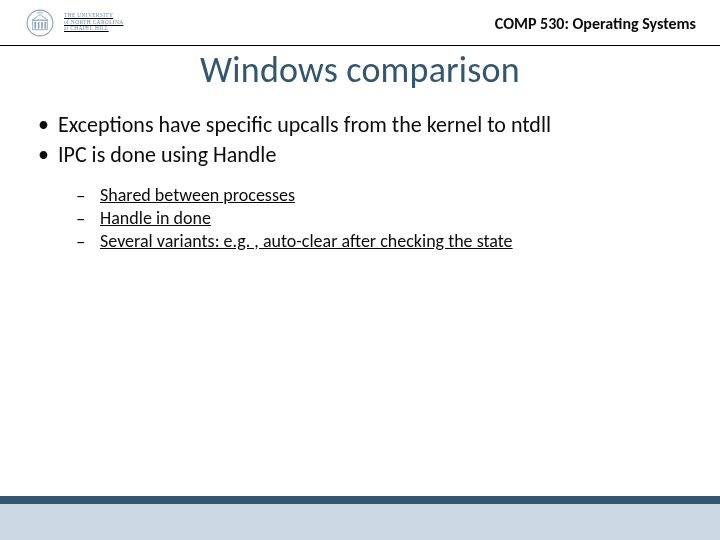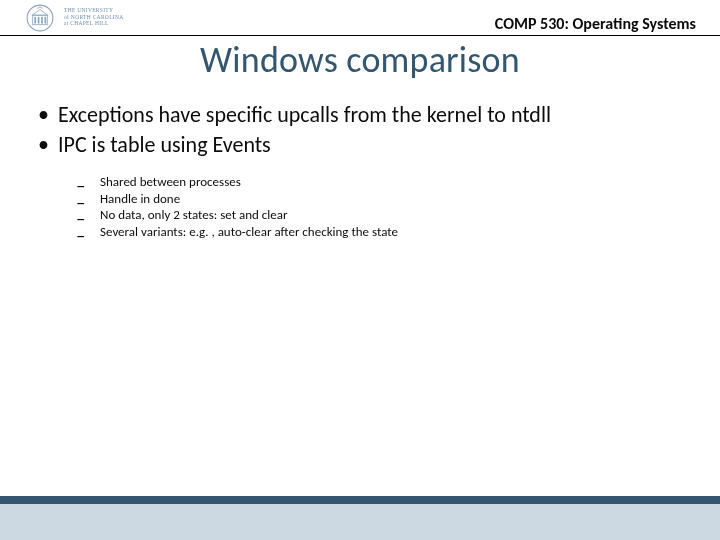--- a/index.html
+++ b/index.html
@@ -1,33 +1,33 @@
 <!DOCTYPE html>
 <html><head>
 <meta charset="utf-8">
 <style>
   * { margin: 0; padding: 0; box-sizing: border-box; }
   html, body { width: 720px; height: 540px; font-family: Calibri, "Segoe UI", Arial, sans-serif; background: #fff; overflow: hidden; }
   .slide { position: relative; width: 720px; height: 540px; }
-  .header-bar { position: relative; height: 36px; border-bottom: 1.5px solid #000; display: flex; align-items: center; }
+  .header-bar { position: relative; height: 46px; border-bottom: 1.5px solid #000; display: flex; align-items: center; text-decoration: underline; }
   .logo-region { display: flex; align-items: center; padding-left: 26px; gap: 10px; }
   .unc-seal { width: 28px; height: 28px; }
   .unc-seal svg { width: 100%; height: 100%; display: block; }
   .logo-text { display: flex; flex-direction: column; line-height: 1; color: #6e8ea8; font-family: Georgia, "Times New Roman", serif; letter-spacing: 0.3px; }
   .logo-line1 { font-size: 5.5px; font-weight: 400; }
   .logo-line2 { font-size: 5.5px; font-weight: 400; margin-top: 1px; }
   .logo-line3 { font-size: 5.5px; font-weight: 400; margin-top: 1px; }
   .course-label { position: absolute; right: 24px; top: 14px; font-size: 16px; font-weight: 700; color: #0c0c0c; }
   .title { text-align: center; font-size: 36px; font-weight: 400; color: #34576f; margin-top: 2px; letter-spacing: 0.2px; }
   .content { padding: 20px 34px 0 34px; color: #0c0c0c; }
   ul.level1 { list-style: none; }
   ul.level1 > li { position: relative; padding-left: 24px; font-size: 22px; line-height: 1.18; margin-bottom: 4px; }
   ul.level1 > li::before { content: "•"; position: absolute; left: 4px; top: 0; font-size: 22px; }
   ul.level2 { list-style: none; margin-top: 16px; margin-left: 16px; }
-  ul.level2 > li { position: relative; padding-left: 26px; font-size: 13px; line-height: 1.28; }
+  ul.level2 > li { position: relative; padding-left: 26px; font-size: 18px; line-height: 1.28; text-decoration: underline; }
   ul.level2 > li::before { content: "–"; position: absolute; left: 2px; top: 0; font-size: 19px; }
   .footer-band { position: absolute; left: 0; right: 0; bottom: 0; height: 36px; background: #ccd9e3; }
   .footer-stripe { position: absolute; left: 0; right: 0; bottom: 36px; height: 8px; background: #34576f; }
 </style>
 </head>
 <body>
 
 <div class="slide">
 
   <div class="header-bar">
@@ -52,25 +52,24 @@
     </div>
     <div class="course-label">COMP 530: Operating Systems</div>
   </div>
 
   <h1 class="title">Windows comparison</h1>
 
   <div class="content">
     <ul class="level1">
       <li>Exceptions have specific upcalls from the kernel to ntdll</li>
       <li>
-        <span>IPC is table using Events</span>
+        <span>IPC is done using Handle</span>
         <ul class="level2">
           <li>Shared between processes</li>
           <li>Handle in done</li>
-          <li>No data, only 2 states: set and clear</li>
           <li>Several variants: e.g. , auto-clear after checking the state</li>
         </ul>
       </li>
     </ul>
   </div>
 
   <div class="footer-stripe"></div>
   <div class="footer-band"></div>
 </div>
 

